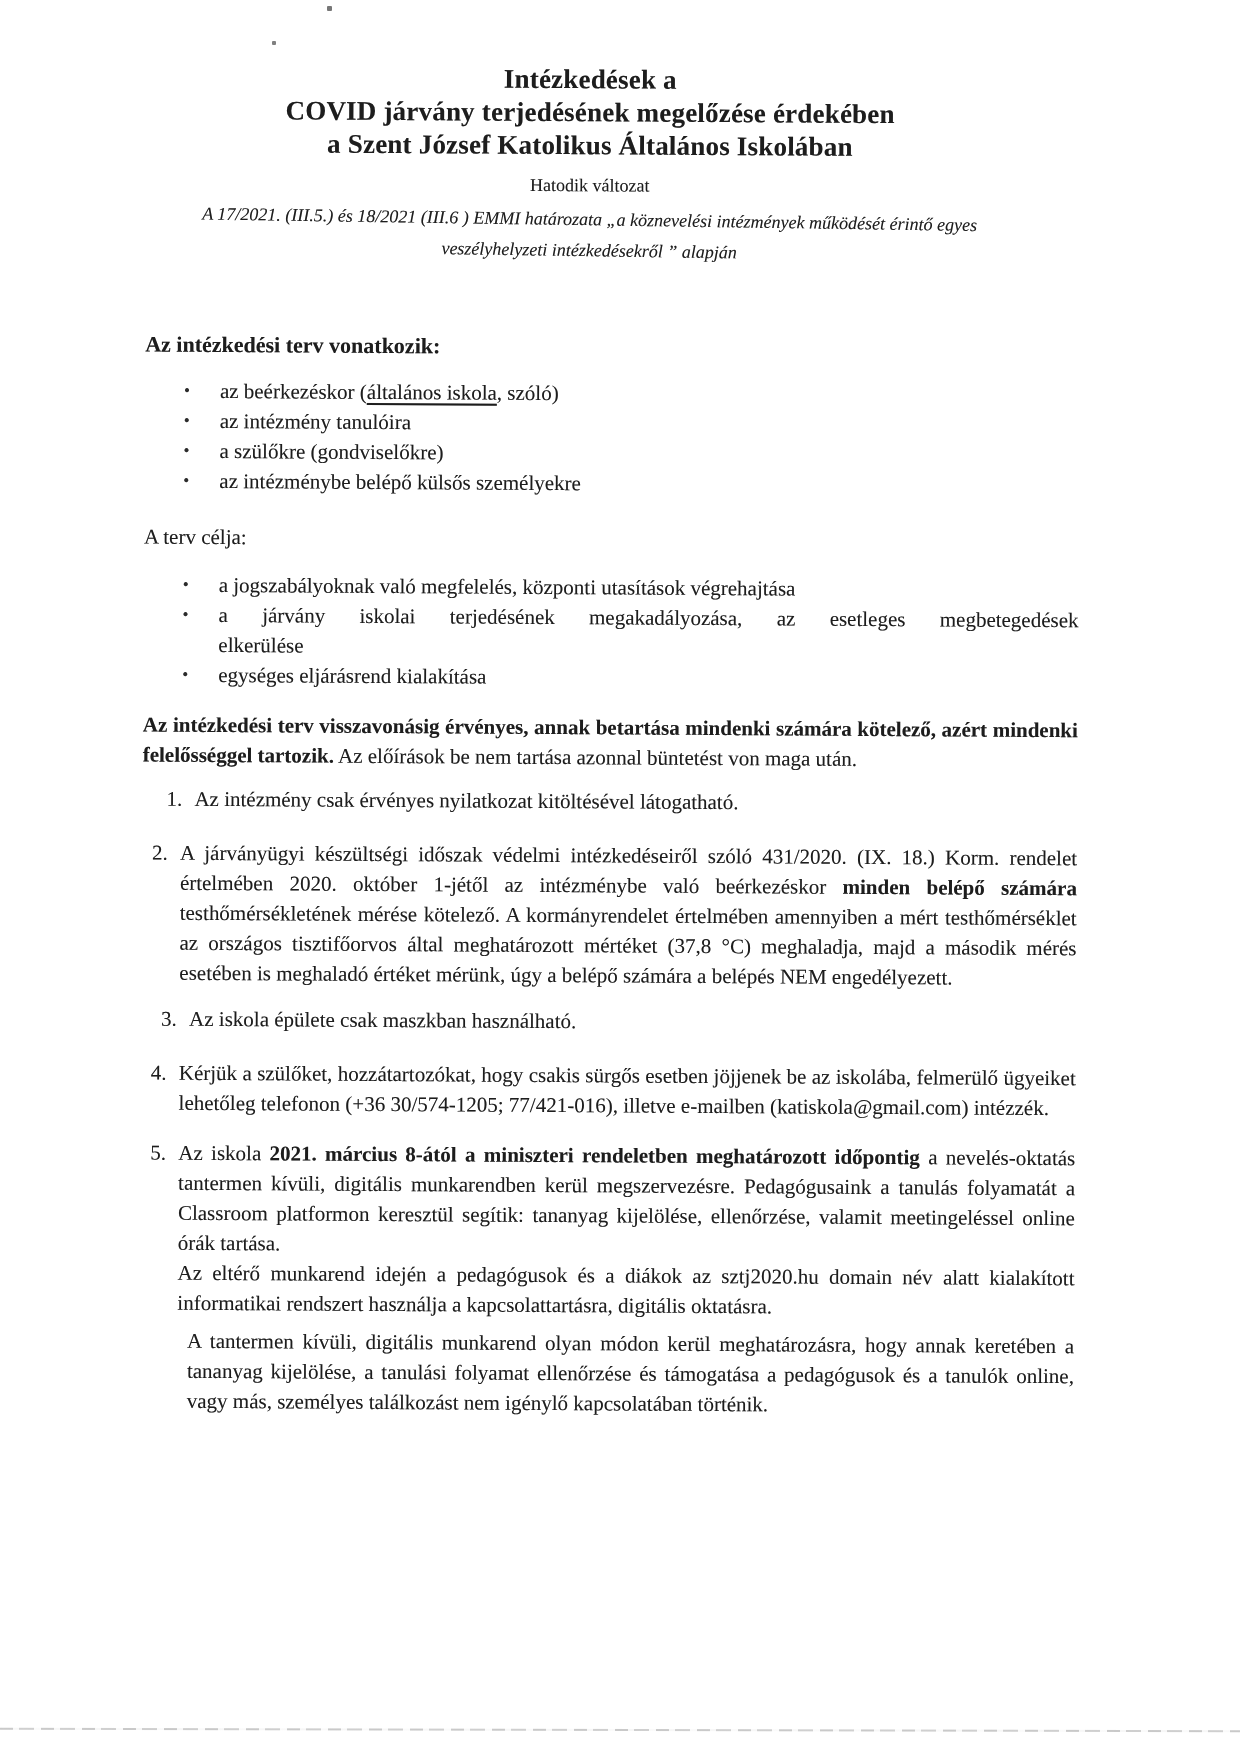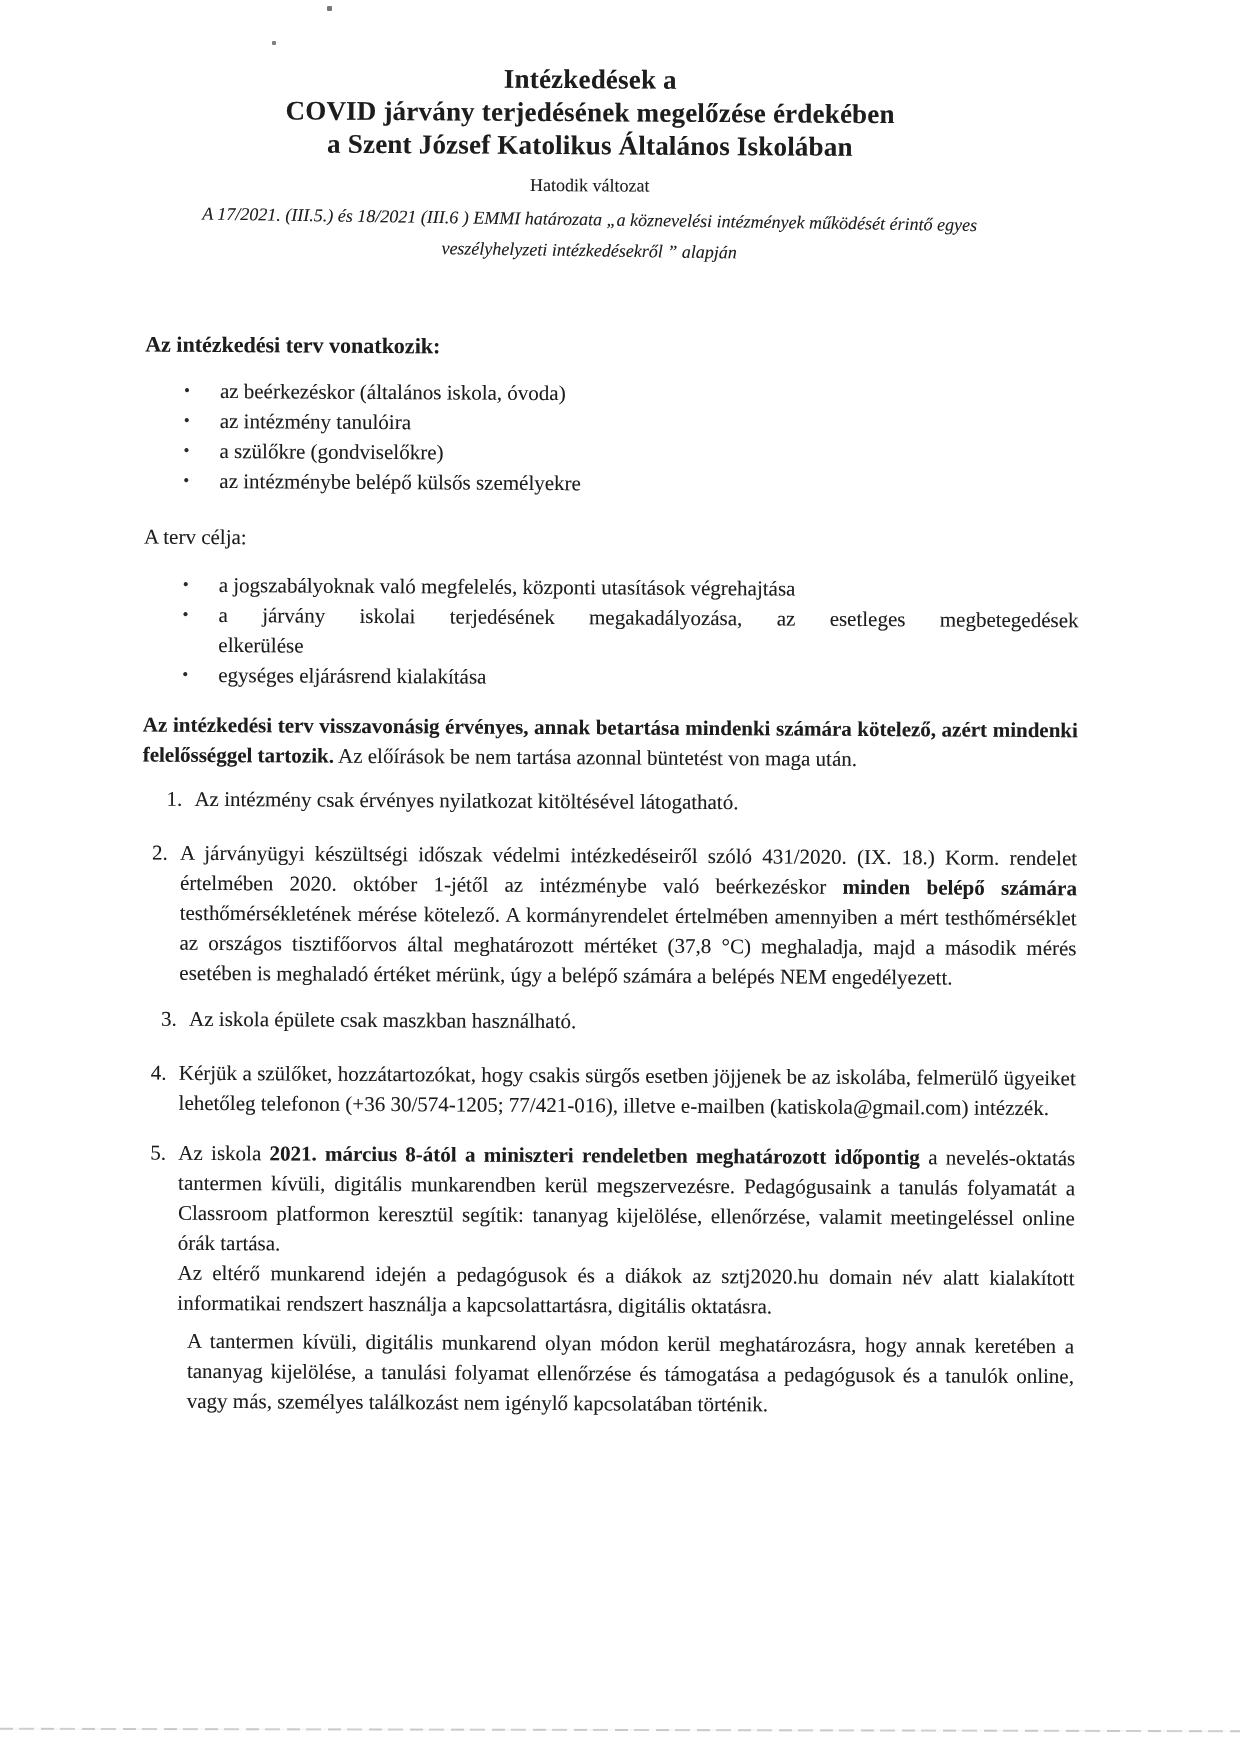--- a/index.html
+++ b/index.html
@@ -25,21 +25,21 @@
   .legal { font-style:italic; font-size:18px; line-height:31px; margin-top:8px; transform:rotate(0.5deg); }
   
   .sec-heading { font-size:22px; font-weight:bold; line-height:30px; margin-top:66px; }
   .sec-heading2 { font-size:21px; font-weight:normal; line-height:30px; margin-top:26px; }
   
   .bullets { list-style:none; margin-top:16px; }
   .goals-bullets { margin-top:18px; }
   .bullet { display:flex; padding-left:39px; font-size:21px; line-height:30px; }
   .marker { flex:0 0 36px; font-size:17px; color:#2b2b2b; }
   .btext { flex:1; }
-  .u { text-underline-offset:4px; text-decoration-thickness:1.5px; }
+  .u { text-decoration:underline; text-underline-offset:4px; text-decoration-thickness:1.5px; }
   .block { display:block; }
   .force-last { text-align:justify; text-align-last:justify; }
   
   .mandate { margin-top:20px; font-size:21px; line-height:30px; text-align:justify; }
   .just { text-align:justify; }
   
   .rules { list-style:none; }
   .rule { display:flex; font-size:21px; line-height:30px; }
   .rule .num { flex:0 0 38px; padding-left:10px; }
   .rule .rtext { flex:1; }
@@ -79,21 +79,21 @@
         <div>A 17/2021. (III.5.) és 18/2021 (III.6 ) EMMI határozata „a köznevelési intézmények működését érintő egyes</div>
         <div>veszélyhelyzeti intézkedésekről ” alapján</div>
       </div>
     </header>
 
     <h2 class="sec-heading">Az intézkedési terv vonatkozik:</h2>
 
     <ul class="bullets scope-bullets">
       <li class="bullet">
         <span class="marker">•</span>
-        <span class="btext"><span>az beérkezéskor (</span><span class="u">általános iskola</span><span>, óvoda)</span></span>
+        <span class="btext"><span>az beérkezéskor (</span><span class="u">általános iskola</span><span>, szóló)</span></span>
       </li>
       <li class="bullet">
         <span class="marker">•</span>
         <span class="btext">az intézmény tanulóira</span>
       </li>
       <li class="bullet">
         <span class="marker">•</span>
         <span class="btext">a szülőkre (gondviselőkre)</span>
       </li>
       <li class="bullet">

